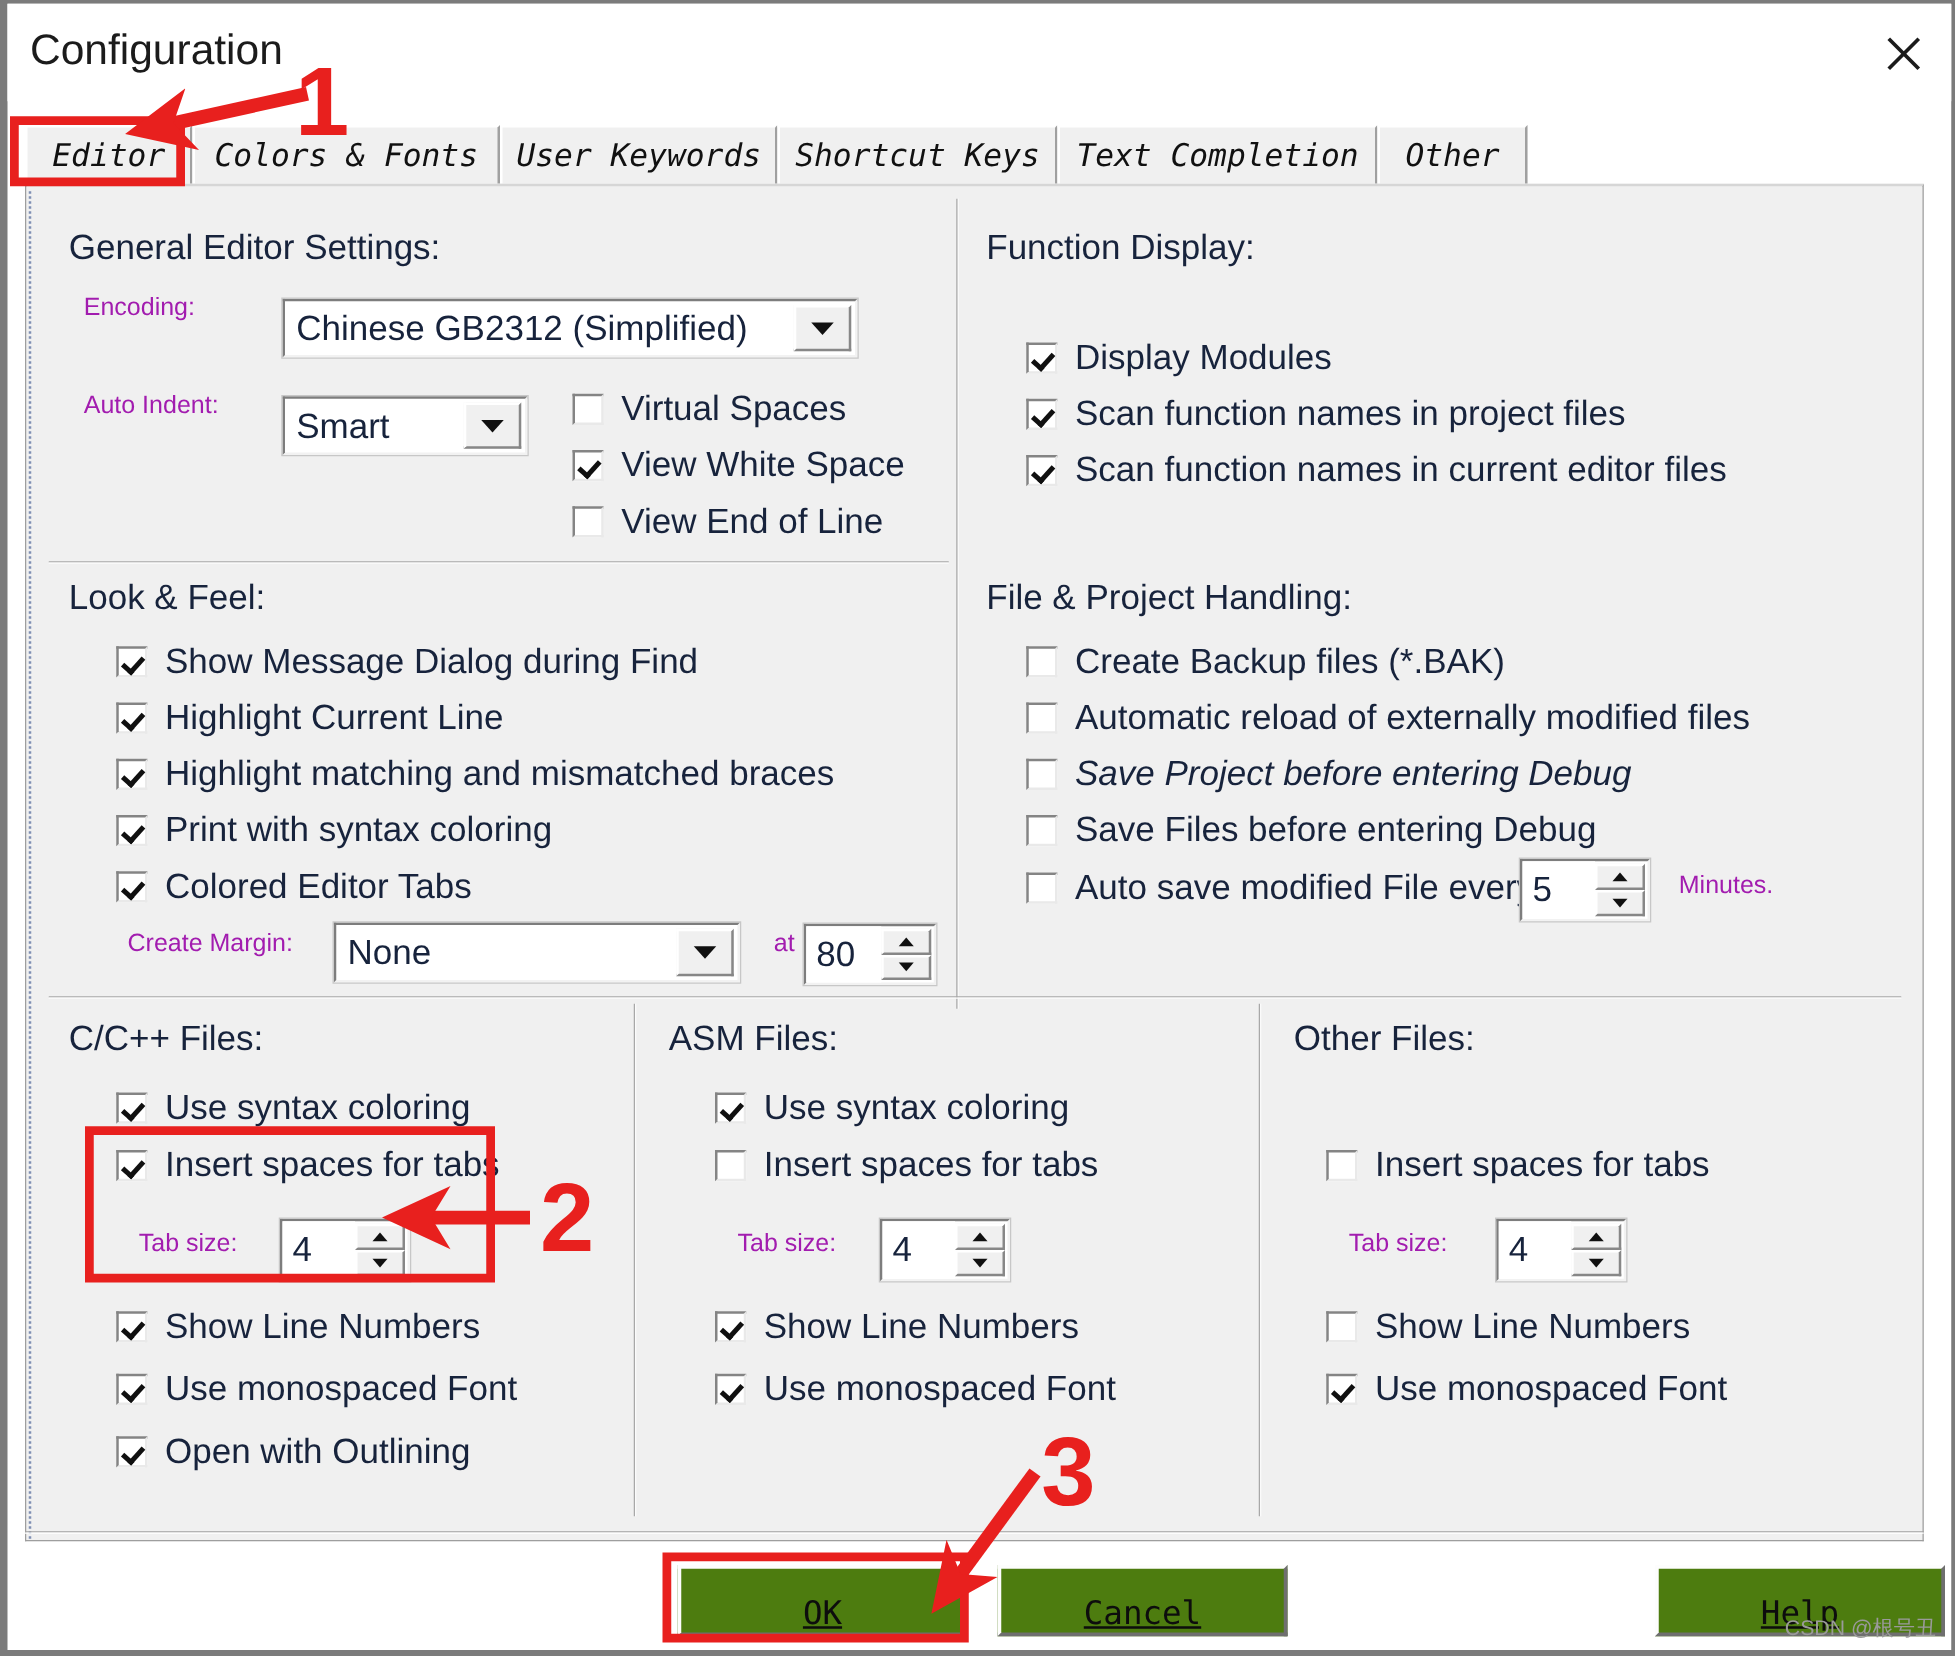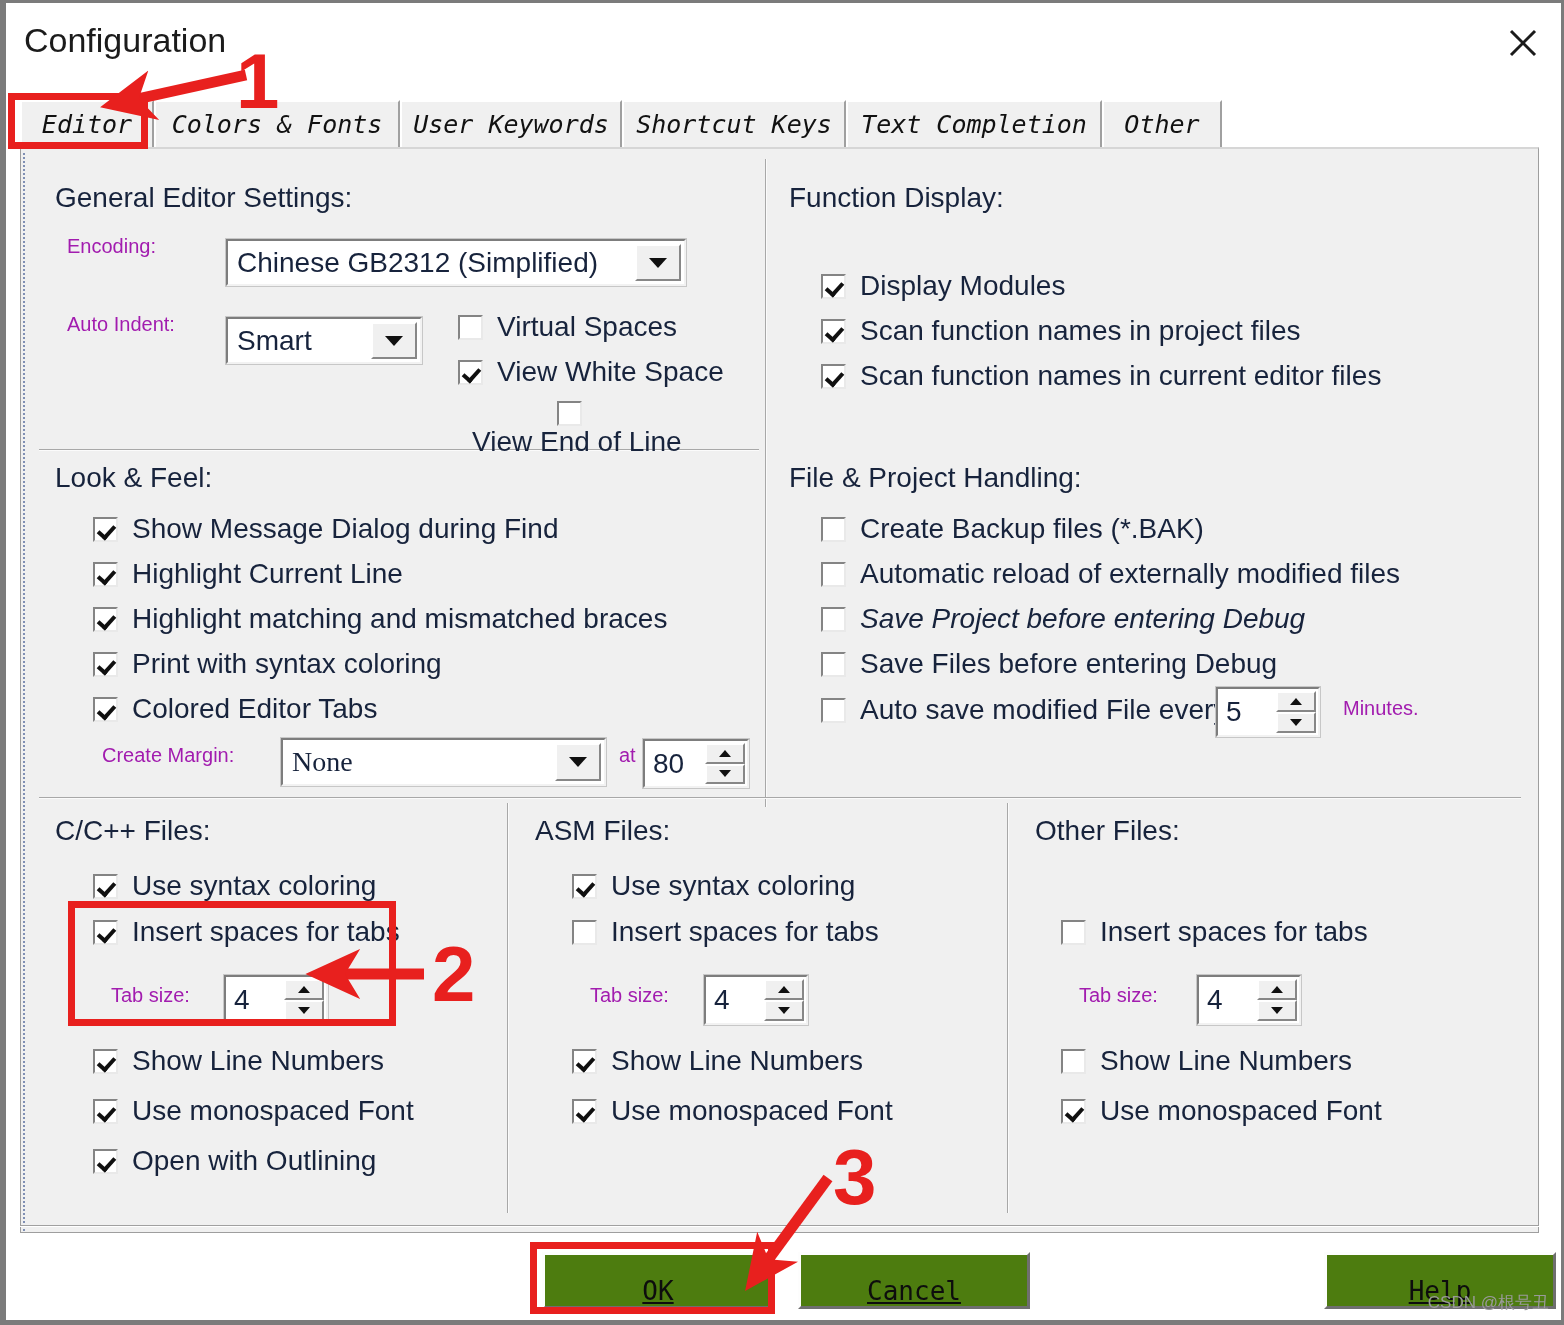--- a/index.html
+++ b/index.html
@@ -414,21 +414,21 @@
         </div>
 
         <div class="cb-row" style="left:437px; top:162px;">
           <span class="cbox"></span>
           <span class="cb-label">Virtual Spaces</span>
         </div>
         <div class="cb-row" style="left:437px; top:207px;">
           <span class="cbox checked"></span>
           <span class="cb-label">View White Space</span>
         </div>
-        <div class="cb-row" style="left:437px; top:252px;flex-direction:column;">
+        <div class="cb-row" style="left:437px; top:252px;">
           <span class="cbox"></span>
           <span class="cb-label">View End of Line</span>
         </div>
 
         <div class="grp-title" style="left:768px; top:33px;">Function Display:</div>
 
         <div class="cb-row" style="left:800px; top:121px;">
           <span class="cbox checked"></span>
           <span class="cb-label">Display Modules</span>
         </div>
@@ -459,21 +459,21 @@
           <span class="cbox checked"></span>
           <span class="cb-label">Print with syntax coloring</span>
         </div>
         <div class="cb-row" style="left:72px; top:544px;">
           <span class="cbox checked"></span>
           <span class="cb-label">Colored Editor Tabs</span>
         </div>
 
         <div class="lbl" style="left:69px; top:595px;">Create Margin:</div>
 
-        <div class="combo" style="left:260px; top:589px; width:325px; height:48px;font-family:Liberation Serif, serif;">
+        <div class="combo" style="left:246px; top:589px; width:325px; height:48px;">
           <div class="combo-text">None</div>
           <div class="combo-btn">
             <div class="arrow-down"></div>
           </div>
         </div>
 
         <div class="lbl" style="left:586px; top:595px;">at</div>
 
         <div class="spin" style="left:622px; top:590px; width:106px; height:49px;">
           <div class="spin-val">80</div>

